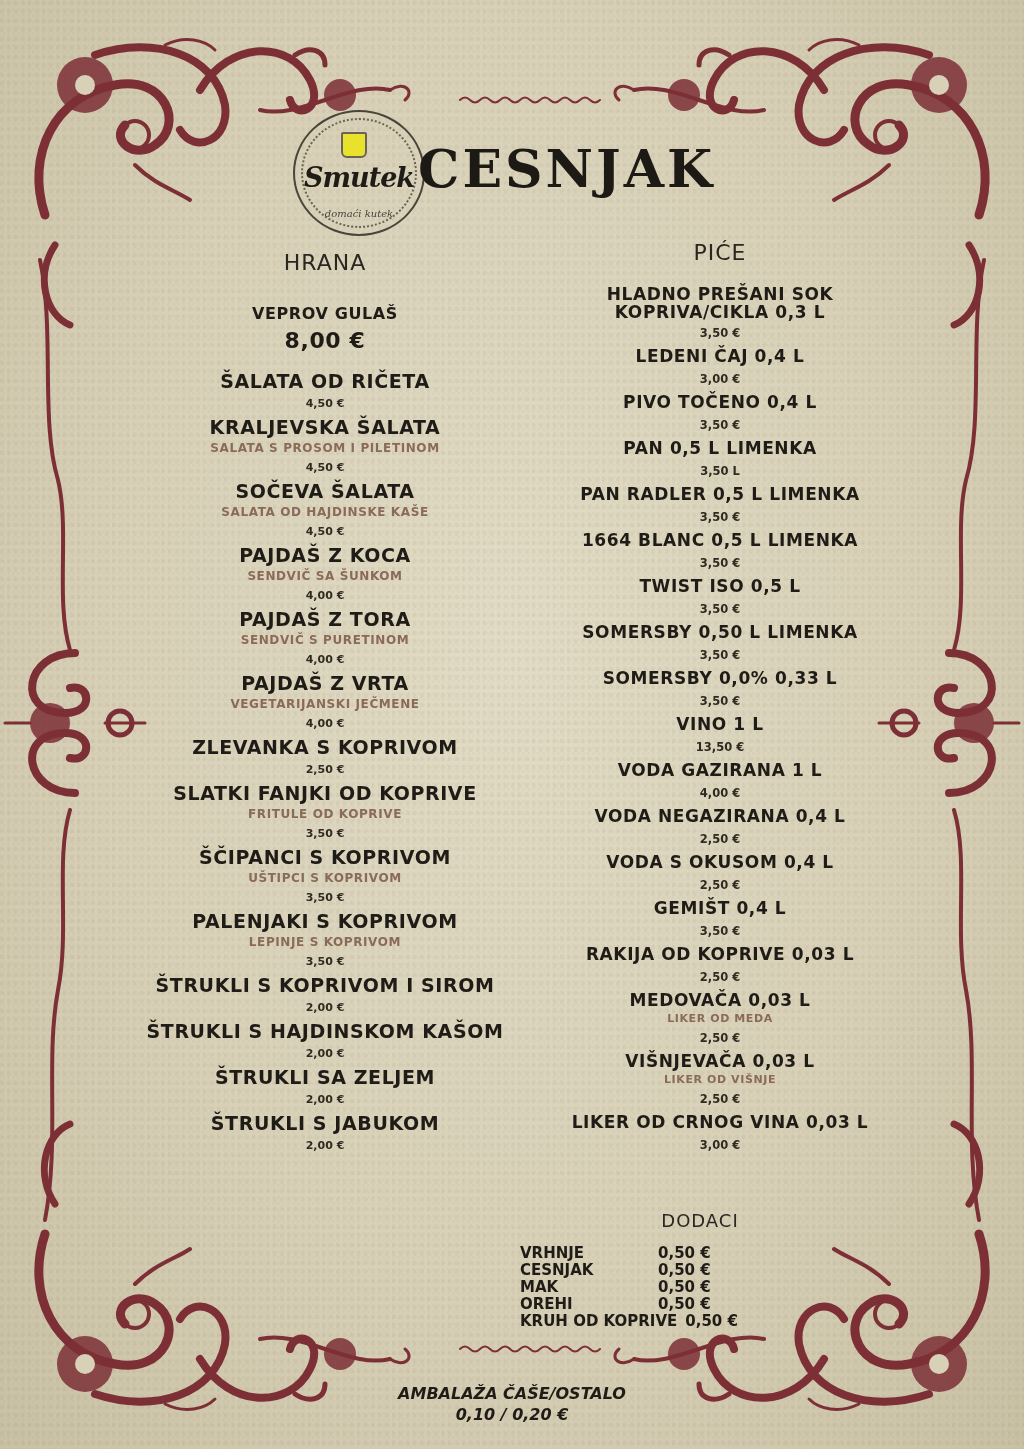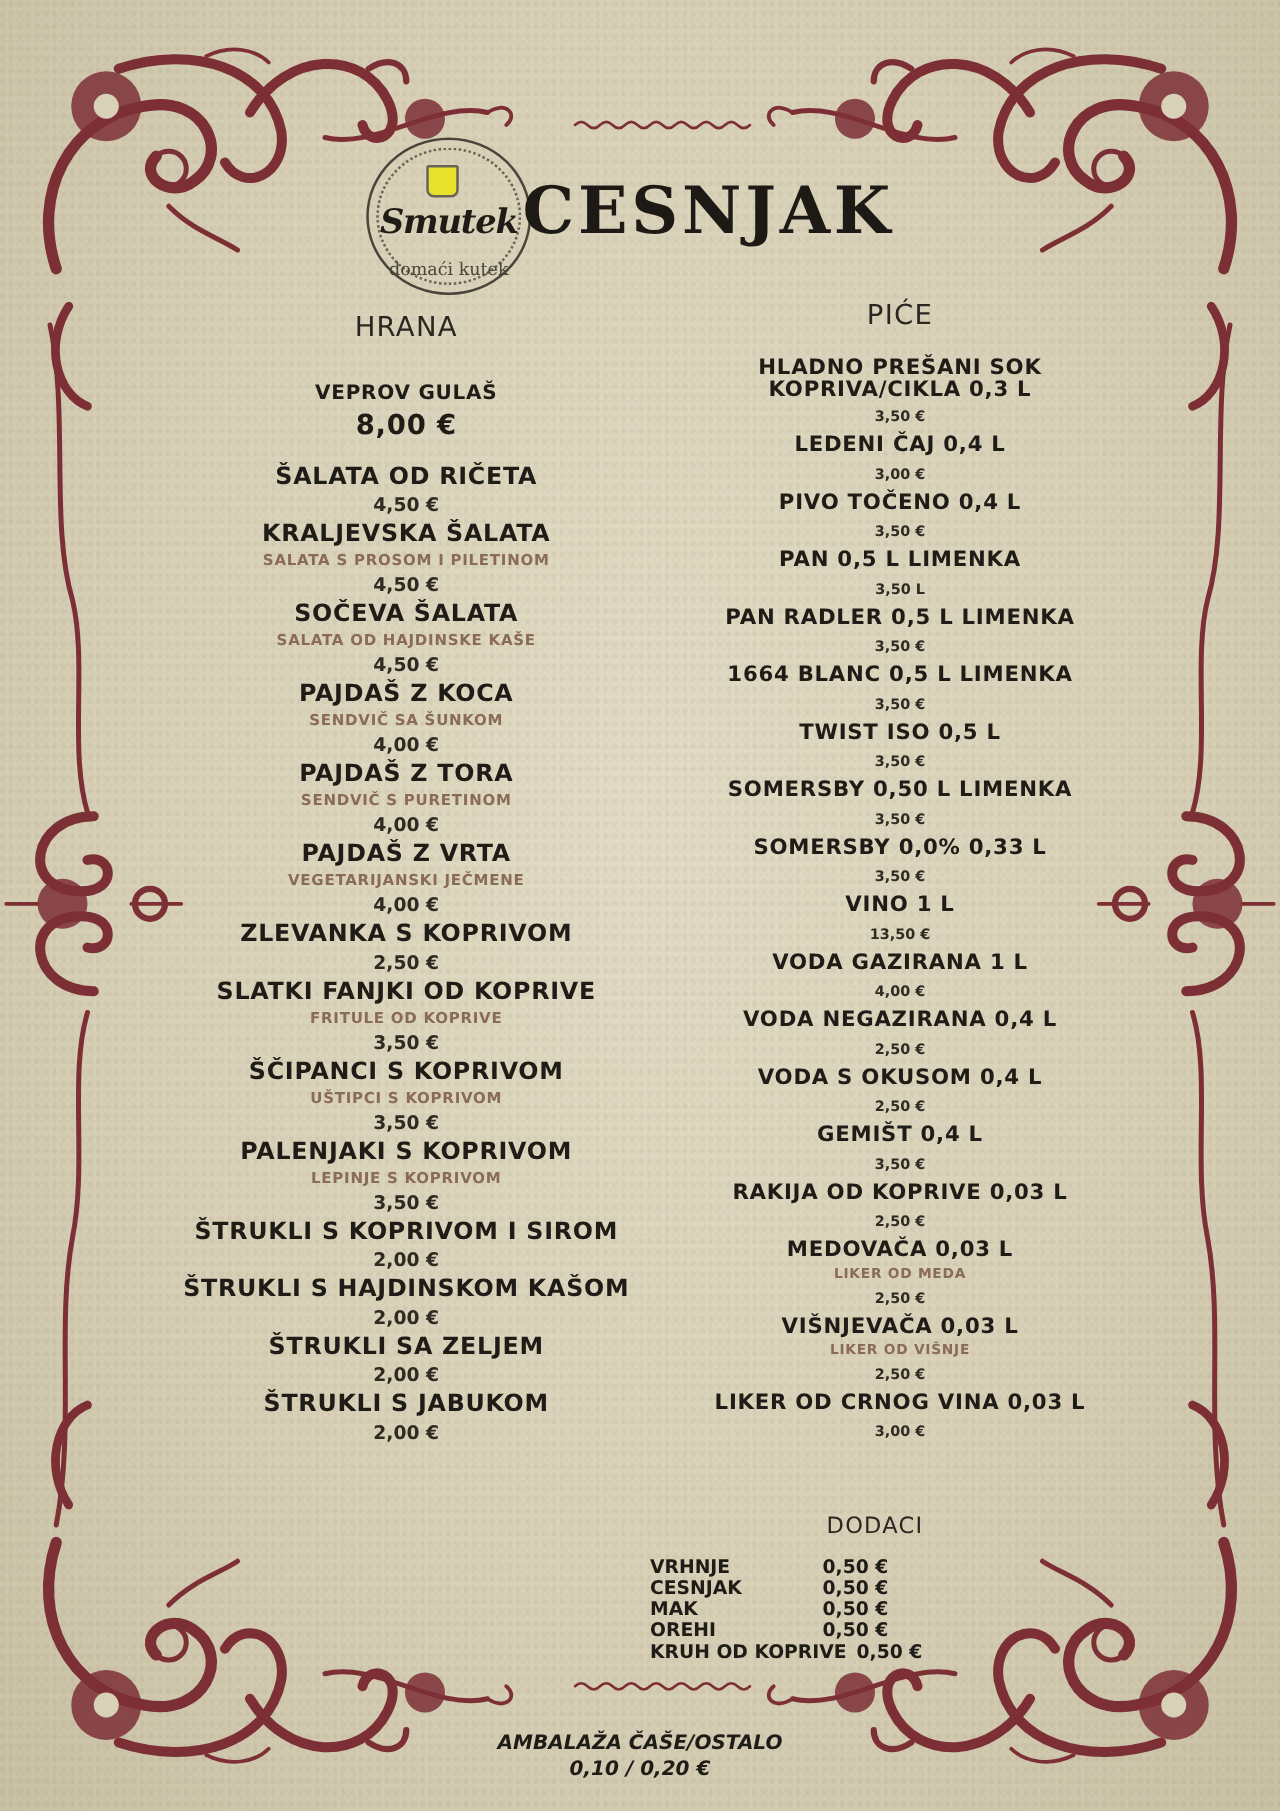--- a/index.html
+++ b/index.html
@@ -13,30 +13,30 @@
       radial-gradient(circle at 70% 60%, rgba(120,100,70,.12) 0 1px, transparent 2px);
     background-size:7px 9px, 5px 6px;pointer-events:none;}
   .orn{position:absolute;}
   .orn svg{width:100%;height:100%;display:block;}
   
   #logo{position:absolute;left:293px;top:110px;width:132px;height:126px;}
   #logo .ring{position:absolute;inset:0;border:2px solid #4a443a;border-radius:50%;}
   #logo .ring2{position:absolute;inset:8px;border:2px dotted #6b6456;border-radius:50%;}
   #logo .script{position:absolute;left:0;right:0;top:52px;text-align:center;
     font-family:"DejaVu Serif", serif;font-style:italic;font-weight:bold;font-size:27px;color:#1f1b16;letter-spacing:-1px;}
-  #logo .sub{position:absolute;left:0;right:0;top:98px;text-align:center;font-family:"DejaVu Serif",serif;font-size:14px;color:#4a443a;}
+  #logo .sub{position:absolute;left:0;right:0;top:98px;text-align:center;font-family:"DejaVu Serif",serif;font-style:italic;font-size:10px;color:#4a443a;}
   #logo .cup{position:absolute;left:48px;top:22px;width:22px;height:22px;background:#e8e22c;border:2px solid #6b6456;border-radius:2px 2px 6px 6px;}
   #title{position:absolute;left:418px;top:138px;font-family:"DejaVu Serif", serif;font-weight:bold;font-size:52px;letter-spacing:3px;color:#1d1a15;}
   .col{position:absolute;text-align:center;}
   #col-food{left:140px;width:370px;top:250px;}
   #col-drinks{left:545px;width:350px;top:240px;}
   .sec-h{font-family:"DejaVu Sans", sans-serif;font-weight:normal;font-size:22px;letter-spacing:1px;color:#2b2620;}
   .item-name{font-family:"DejaVu Sans", sans-serif;font-weight:bold;font-size:19px;letter-spacing:.6px;color:#1f1b16;line-height:24px;}
   .item-desc{font-family:"DejaVu Sans", sans-serif;font-weight:bold;font-size:12px;letter-spacing:.6px;color:#8a6a58;line-height:18px;}
-  .item-price{font-family:"DejaVu Sans", sans-serif;font-weight:bold;font-size:15px;color:#2f2a22;line-height:22px;}
+  .item-price{font-family:"DejaVu Sans", sans-serif;font-weight:bold;font-size:11px;color:#2f2a22;line-height:22px;}
   .d-name{font-size:17px;line-height:22px;}
   .d-price{font-size:11.5px;line-height:24px;}
   .d-desc{font-size:11px;line-height:15px;}
   #addons{position:absolute;left:520px;top:1210px;width:300px;}
   #addons .sec-h{text-align:center;font-size:18px;margin-left:60px;}
   .ad-row{display:flex;font-family:"DejaVu Sans",sans-serif;font-weight:bold;font-size:15px;line-height:17px;color:#1f1b16;}
   .ad-row .n{width:138px;}
   #packaging{position:absolute;left:0;right:0;top:1383px;text-align:center;font-family:"DejaVu Sans",sans-serif;font-weight:bold;font-size:16px;color:#1f1b16;line-height:21px;font-style:italic;}
 </style>
 </head>

